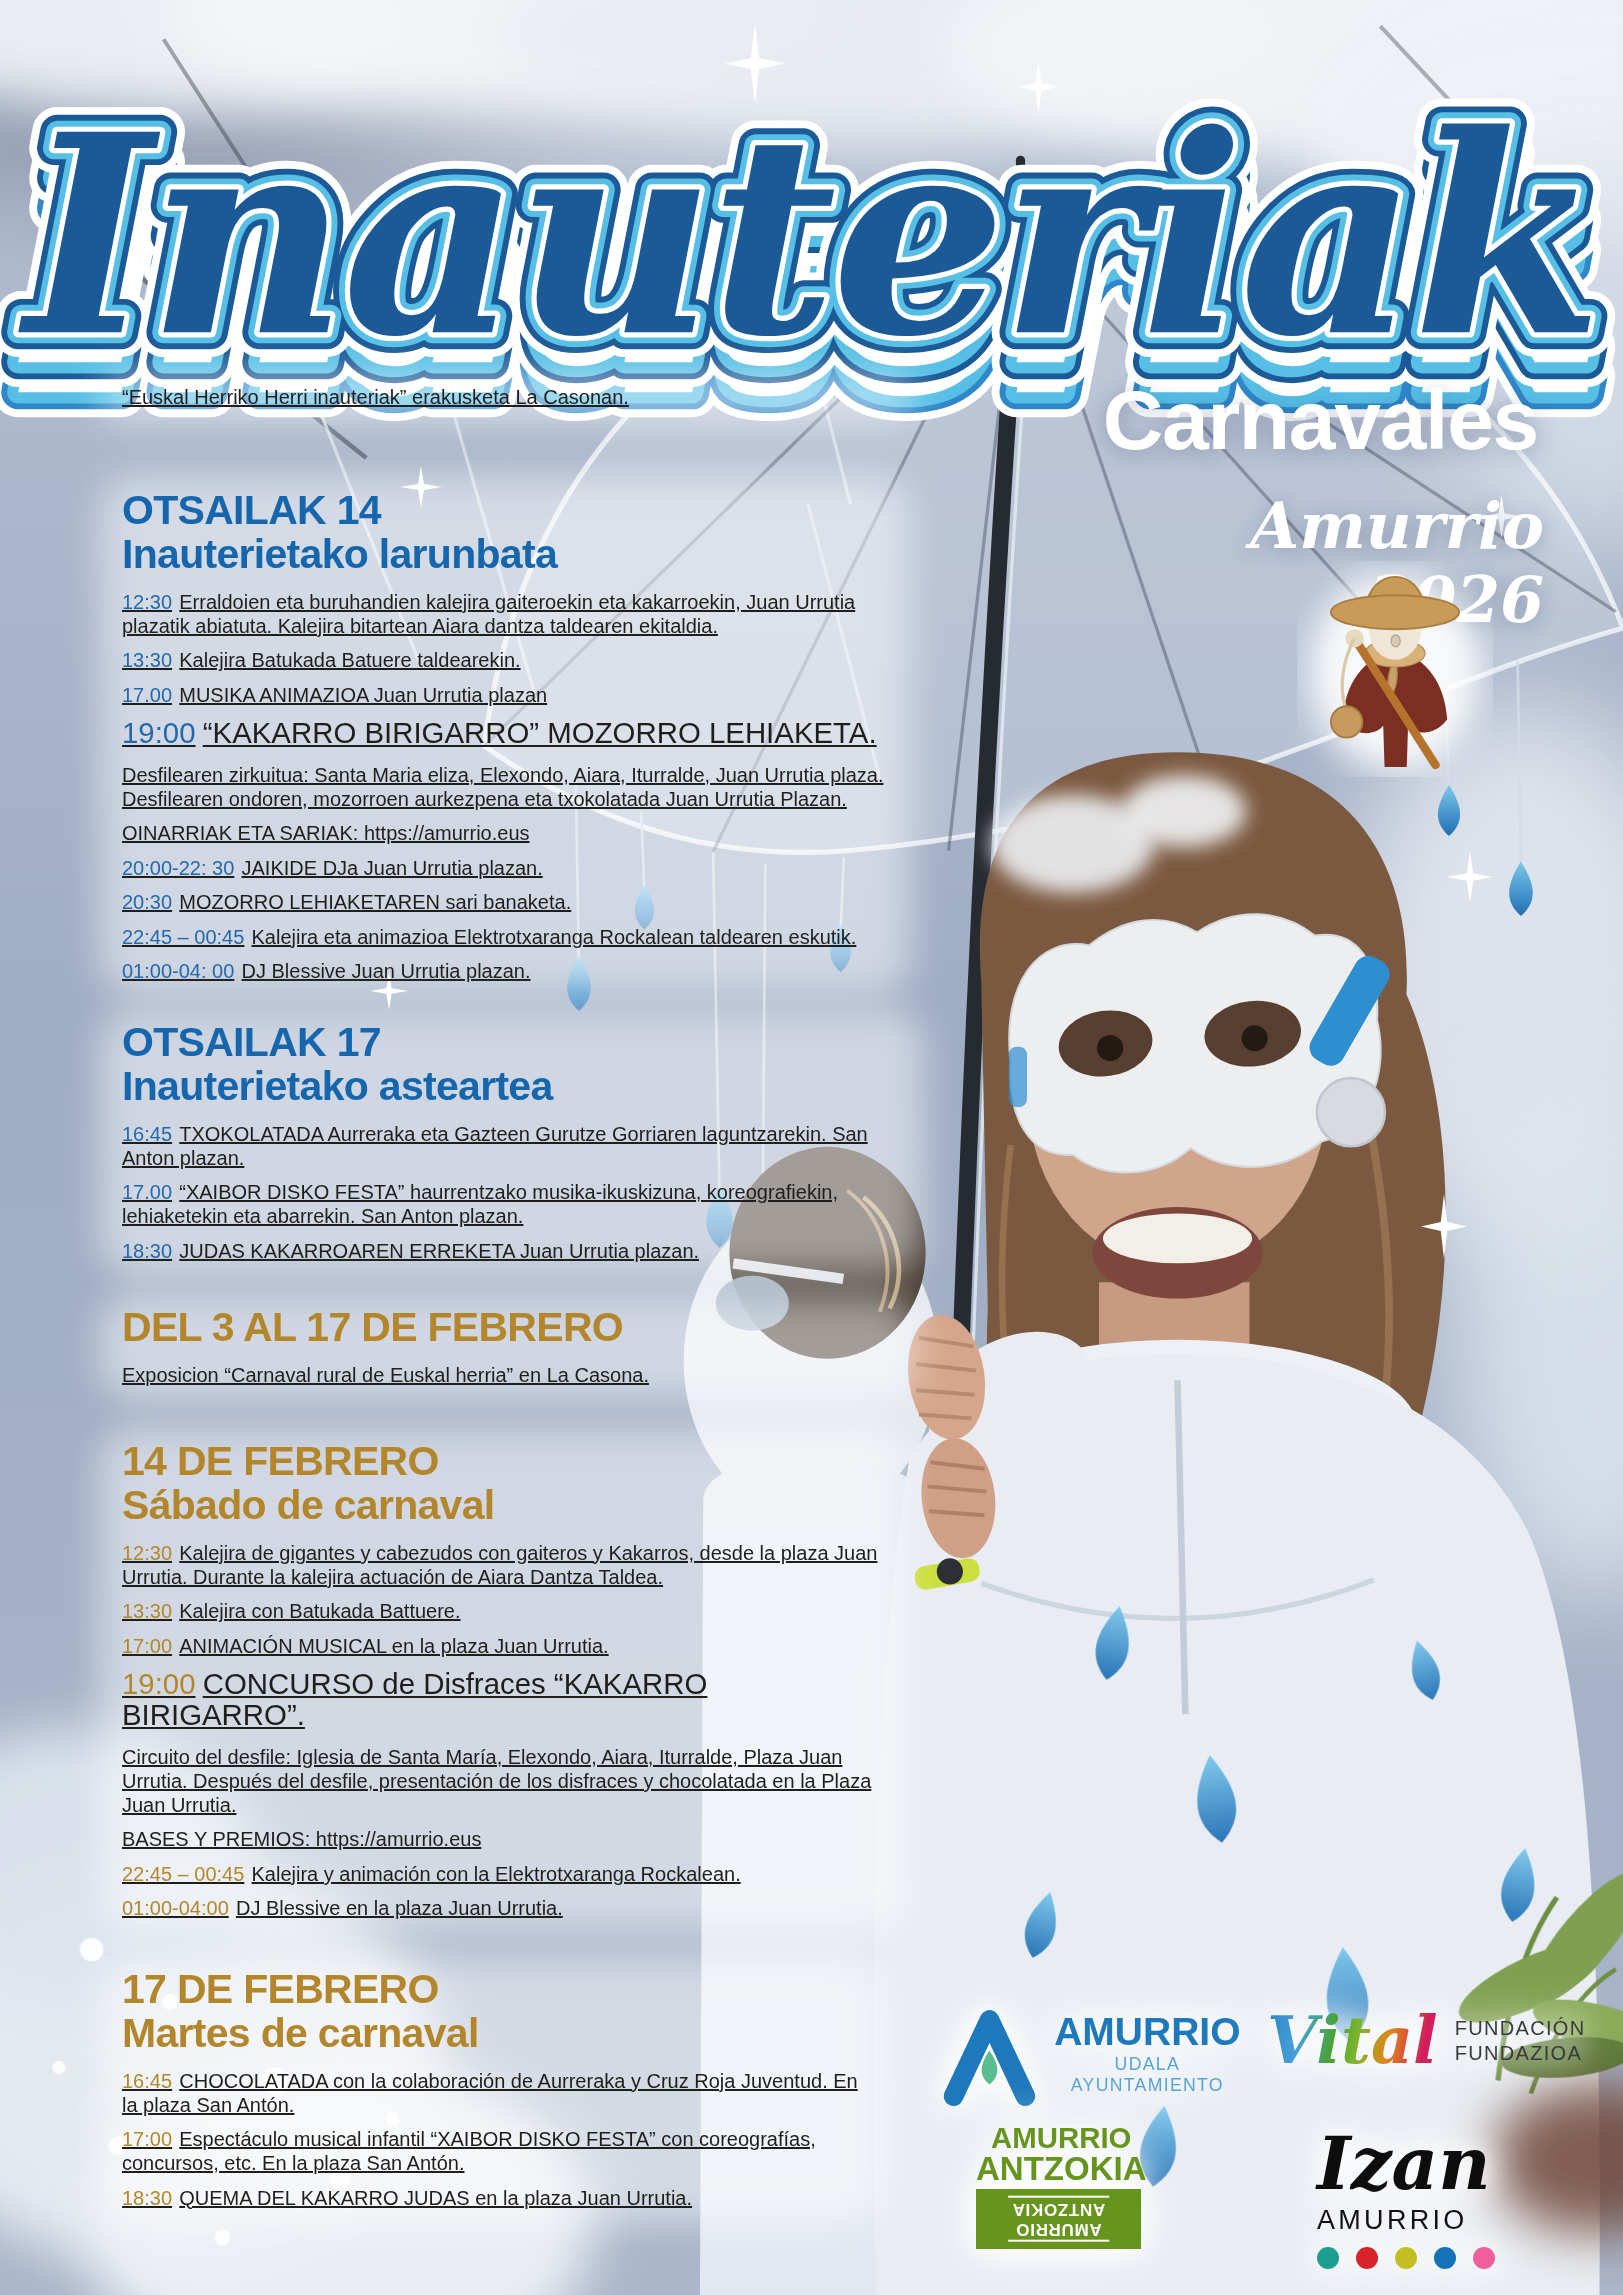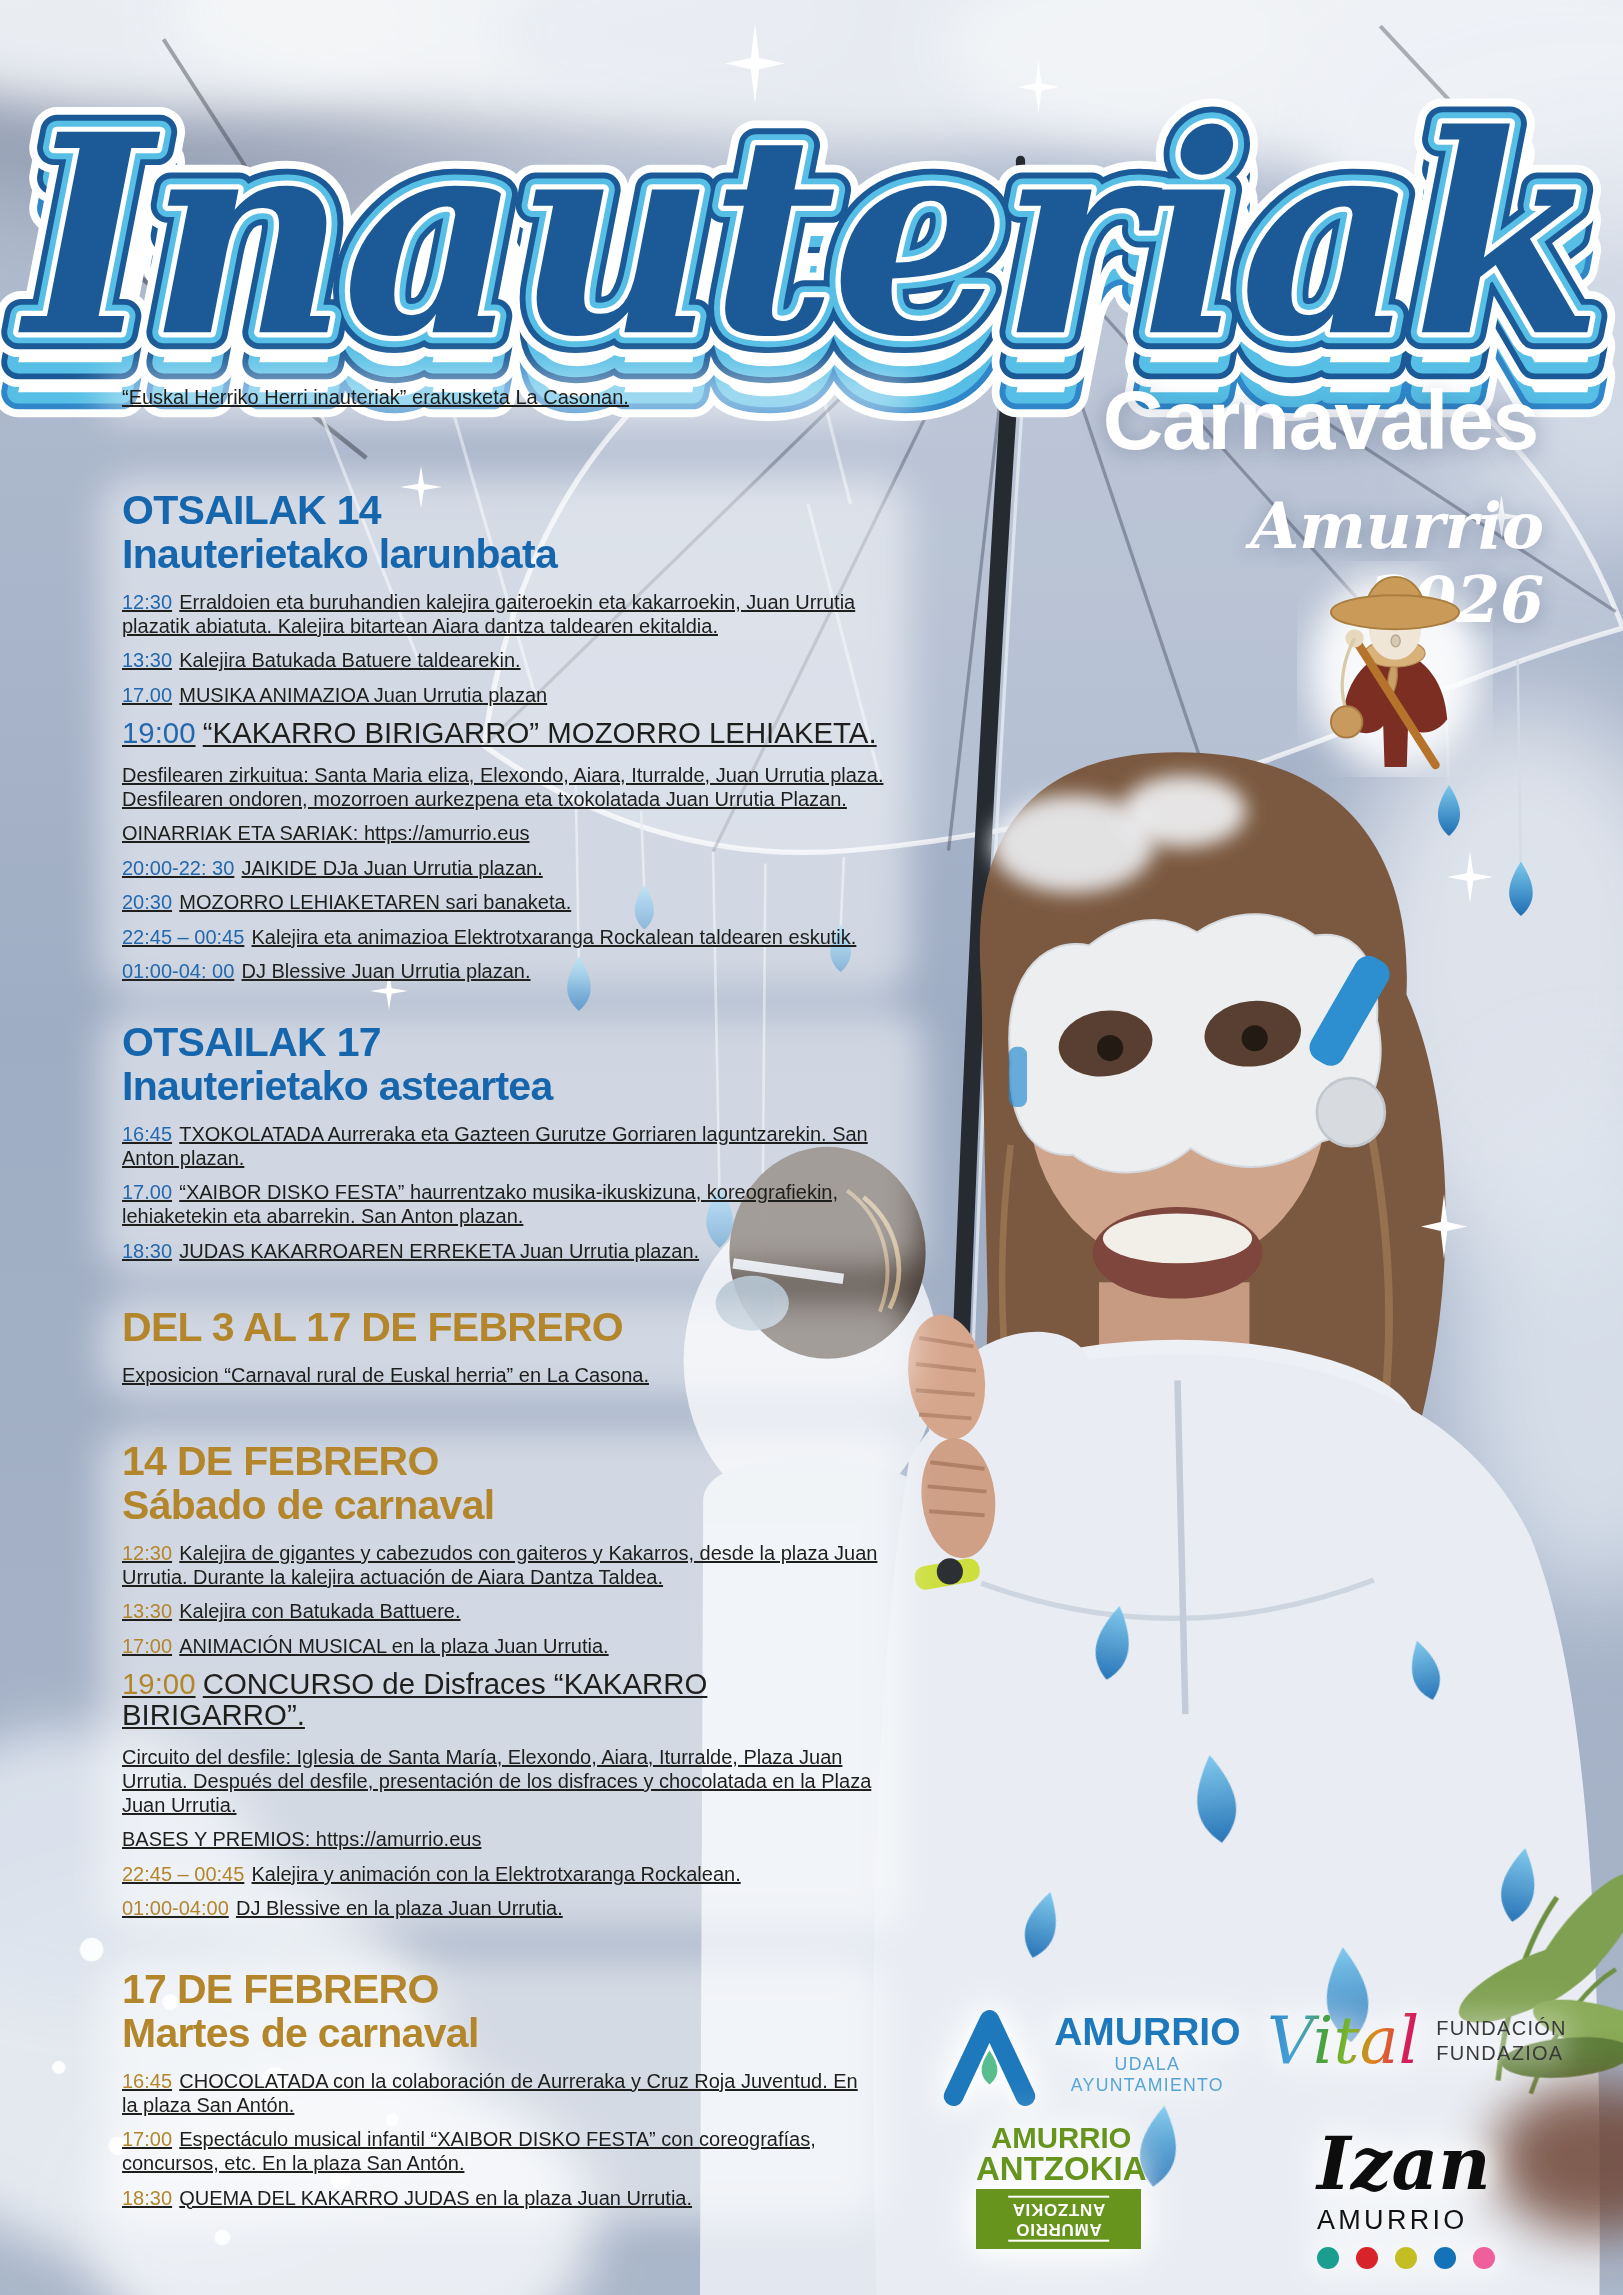--- a/index.html
+++ b/index.html
@@ -43,21 +43,21 @@
   #sec-expo-es{left:122px;top:1306px;width:772px;}
   #sec-feb14-es{left:122px;top:1440px;width:759px;}
   #sec-feb17-es{left:122px;top:1968px;width:739px;}
   
   .logo{position:absolute;z-index:3;filter:drop-shadow(0 0 11.8px #fff) drop-shadow(0 0 22px rgba(255,255,255,.9));}
   .logo-amurrio{left:934px;top:1997px;display:flex;align-items:center;gap:9.2px;}
   .logo-amurrio .wordmark{text-align:center;}
   .logo-amurrio .word{font-size:39px;font-weight:700;color:#1d78bc;letter-spacing:0;}
   .logo-amurrio .sub{font-size:17.7px;color:#56a3d6;letter-spacing:1.3px;line-height:1.15;}
   .logo-vital{left:1267px;top:2008px;display:flex;align-items:center;gap:17px;}
-  .vital-script{font-family:"DejaVu Serif",serif;font-style:italic;font-weight:400;font-size:65px;line-height:1;
+  .vital-script{font-family:"DejaVu Serif",serif;font-style:italic;font-weight:700;font-size:65px;line-height:1;
     background:linear-gradient(100deg,#2e86c6 0%,#45a0d8 20%,#4aa32f 40%,#7ab52c 52%,#e0861a 70%,#d21f5c 90%);
     -webkit-background-clip:text;background-clip:text;-webkit-text-fill-color:transparent;color:#2e86c6;}
   .vital-sub{font-size:20px;color:#3a3a3a;letter-spacing:1.3px;line-height:1.25;}
   .logo-antzokia{left:976px;top:2124px;text-align:center;}
   .logo-antzokia .l1{font-size:29.4px;font-weight:700;color:#66941d;line-height:.95;letter-spacing:0;}
   .logo-antzokia .l2{font-size:33px;font-weight:700;color:#66941d;line-height:1;letter-spacing:0;}
   .antzokia-box{margin-top:3.9px;width:165px;height:60px;background:#66941d;display:flex;align-items:center;justify-content:center;}
   .antzokia-flip{transform:rotate(180deg);color:#fff;font-weight:700;font-size:17px;line-height:1.15;
     letter-spacing:0.7px;border-top:2.6px solid #fff;border-bottom:2.6px solid #fff;padding:1.3px 3.9px;}
   .logo-izan{left:1317px;top:2128px;text-align:left;}

